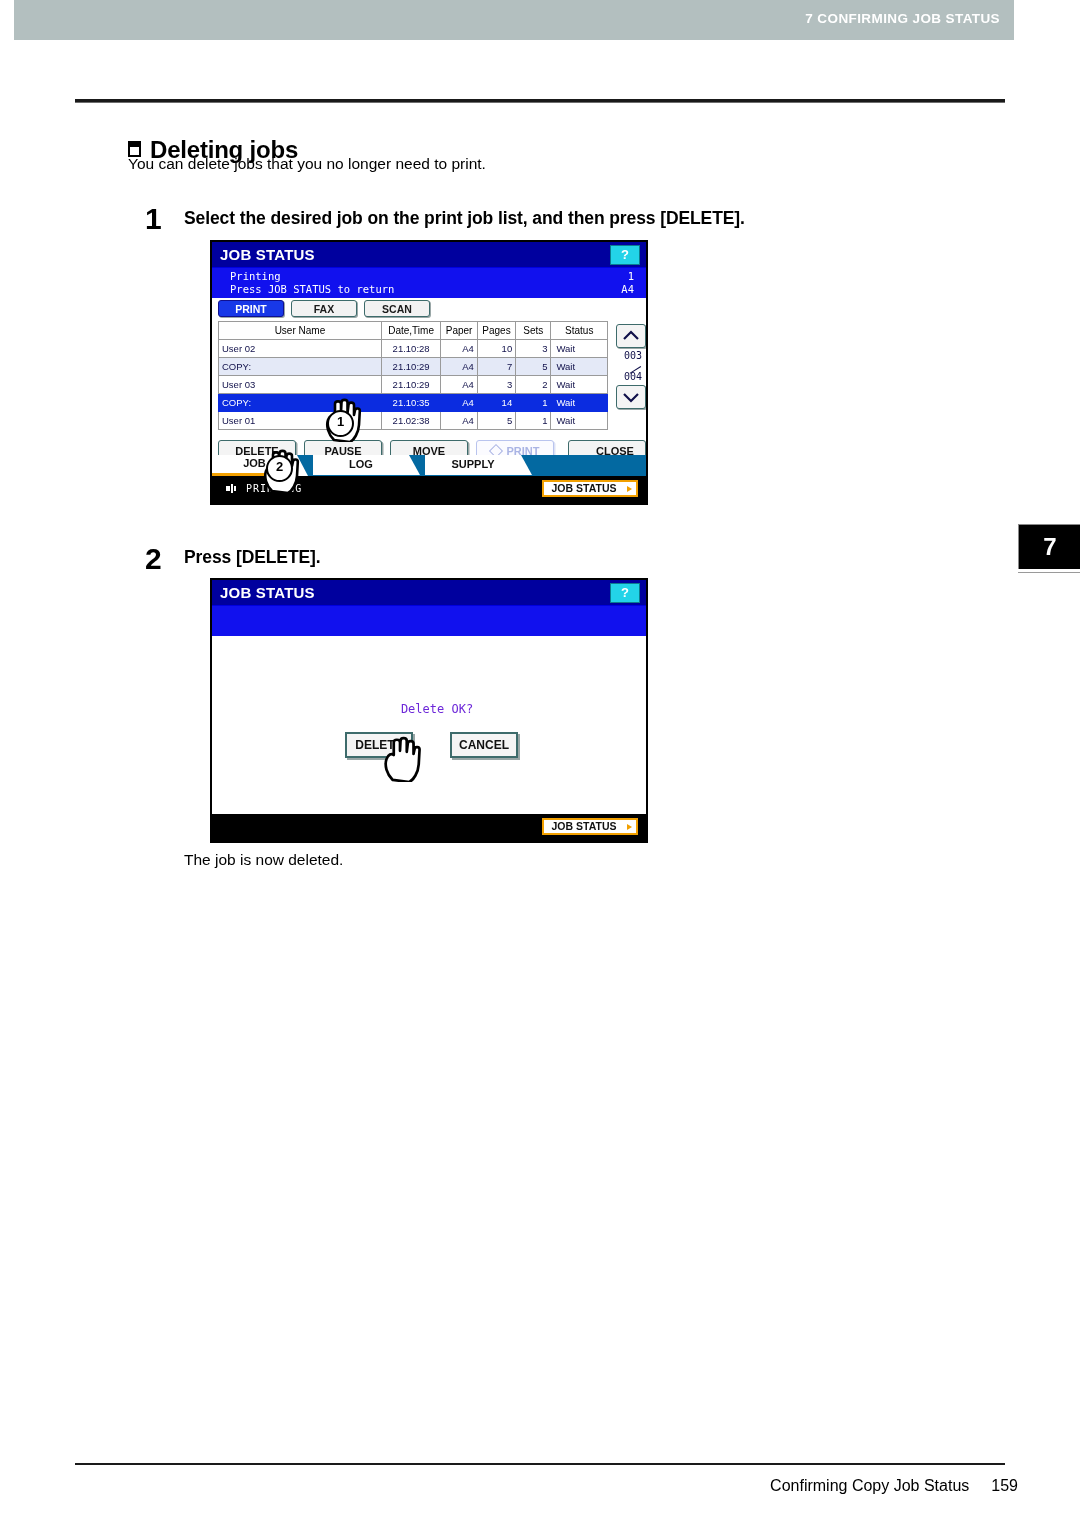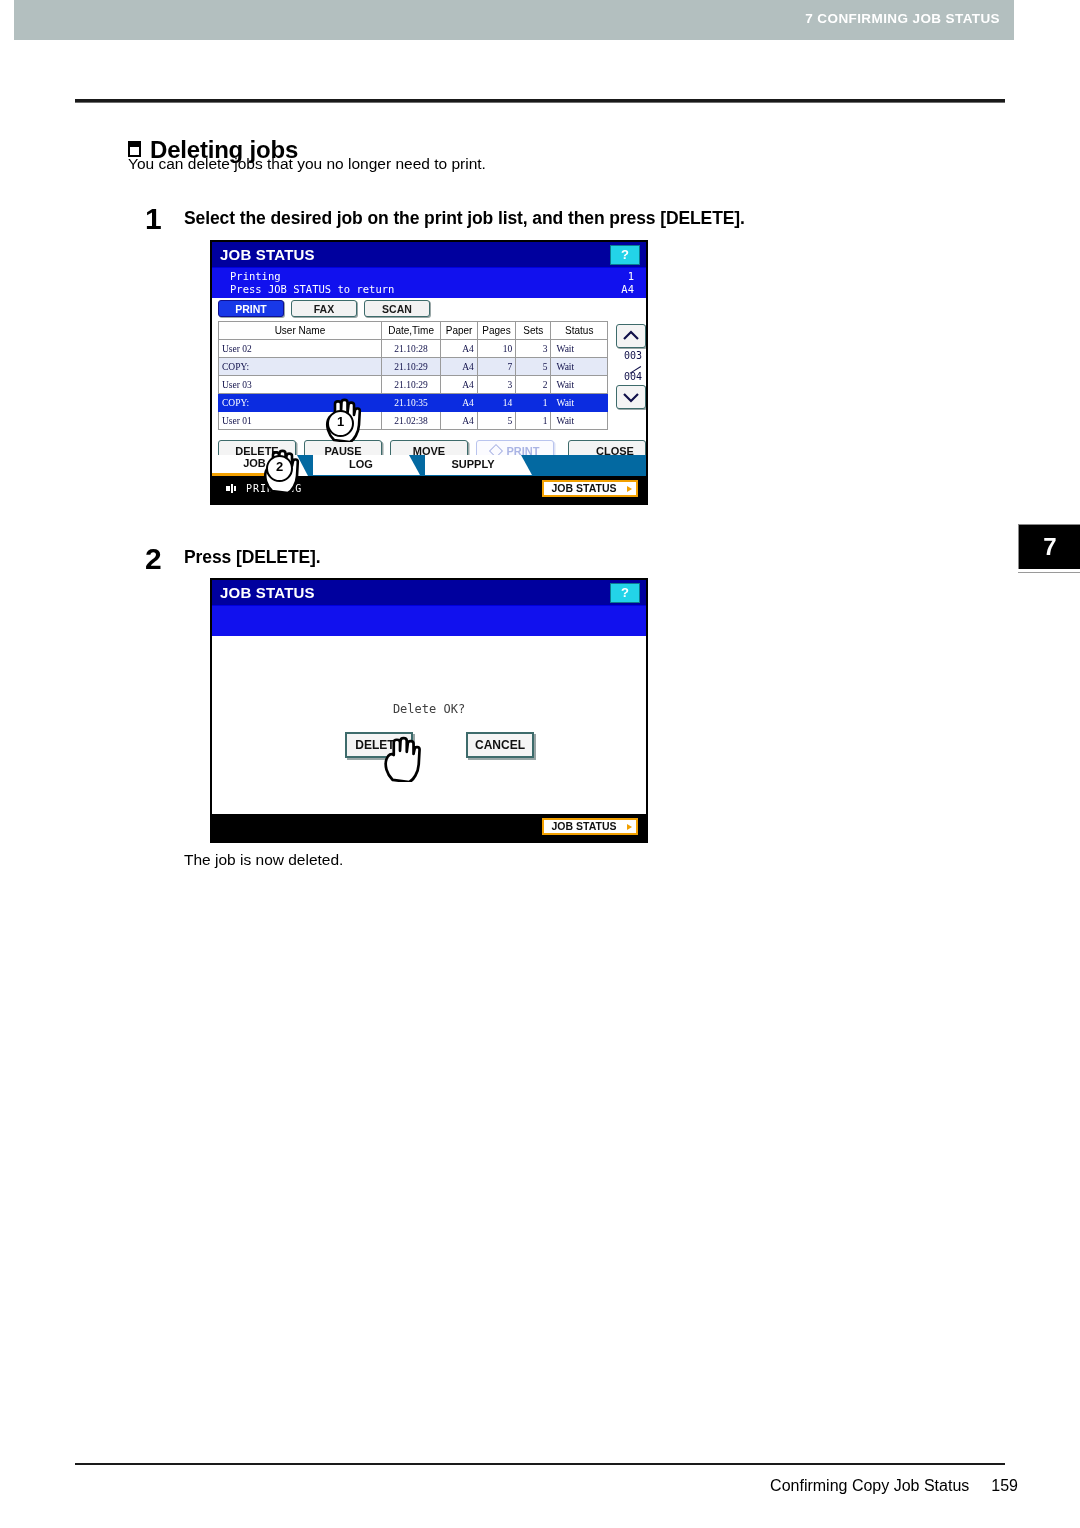--- a/index.html
+++ b/index.html
@@ -220,21 +220,21 @@
     border-collapse: collapse;
     font-size: 9.5px;
     box-sizing: border-box;
   }
   .job-table th, .job-table td {
     border: 1px solid #9a9a9a;
     padding: 0 3px;
     height: 17px;
     font-weight: normal;
     color: #10104a;
-    font-family: Liberation Serif, serif;
+    font-family: Liberation Sans, sans-serif;
     white-space: nowrap;
   }
   .job-table th {
     font-family: "Liberation Sans", sans-serif;
     font-size: 10px;
     text-align: center;
     color: #000000;
     background: #ffffff;
   }
   .job-table td.c-user { text-align: left; width: 178px; }
@@ -405,21 +405,22 @@
   }
 
   
   .dlg-msg {
     position: absolute;
     left: 0; top: 122px;
     width: 100%;
     text-align: center;
     font-family: "DejaVu Sans Mono", monospace;
     font-size: 12px;
-    color: #404040;
+    color: #6d28d9;
+    padding-left: 8px;
   }
   .dlg-buttons {
     position: absolute;
     left: 0; top: 152px;
     width: 100%;
   }
   .dlg-btn {
     position: absolute;
     width: 68px; height: 26px;
     border: 2px solid #3d6b6b;
@@ -613,21 +614,21 @@
     <div class="lcd-title-text">JOB STATUS</div>
     <div class="help-btn">?</div>
   </div>
 
   <div class="lcd-msg"></div>
 
   <div class="dlg-msg">Delete OK?</div>
 
   <div class="dlg-buttons">
     <div class="dlg-btn" style="left:133px;">DELETE</div>
-    <div class="dlg-btn" style="left:254px;">CANCEL</div>
+    <div class="dlg-btn" style="left:238px;">CANCEL</div>
   </div>
 
   <div class="status-bar">
     <div class="js-btn"><span>JOB STATUS</span><span class="tri"></span></div>
   </div>
 </div>
 
 <svg class="hand" style="left:378px; top:730px; width:44px; height:52px;" viewBox="0 0 42 50">
   <path d="M14 48 C8 42 6 34 8 28 C9.5 23.5 13 22 15 24 L15 12 C15 8.5 21 8.5 21 12 L21 20 L21.5 10.5 C21.5 7 27.5 7 27.5 10.5 L27.5 21 L28.5 13 C28.5 9.8 34 9.8 34 13 L34 23 L35 18.5 C35.3 15.6 40 16 39.8 19 L39 33 C38.5 41 34 48 30 50 Z" fill="#ffffff" stroke="#000000" stroke-width="2.6" stroke-linejoin="round"></path>
 </svg>

